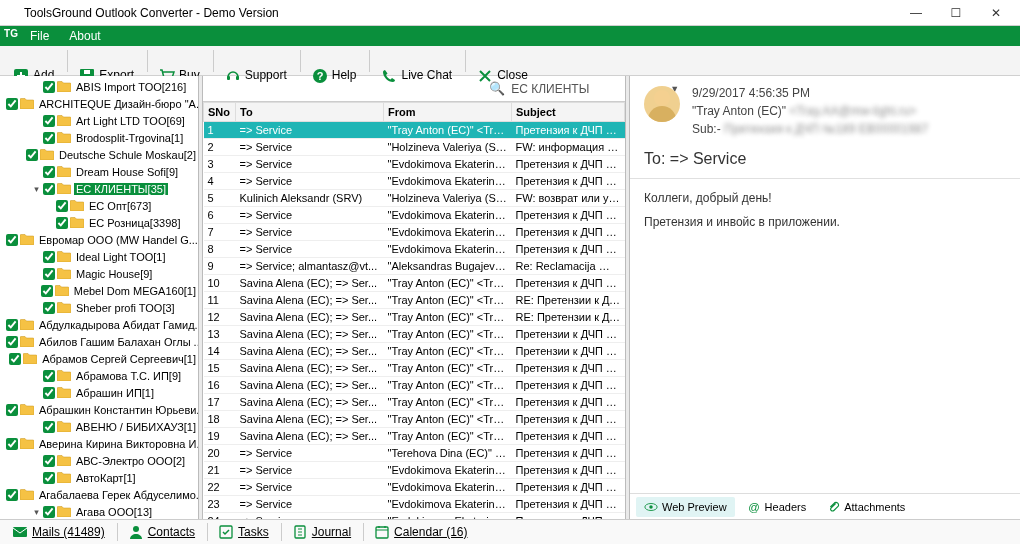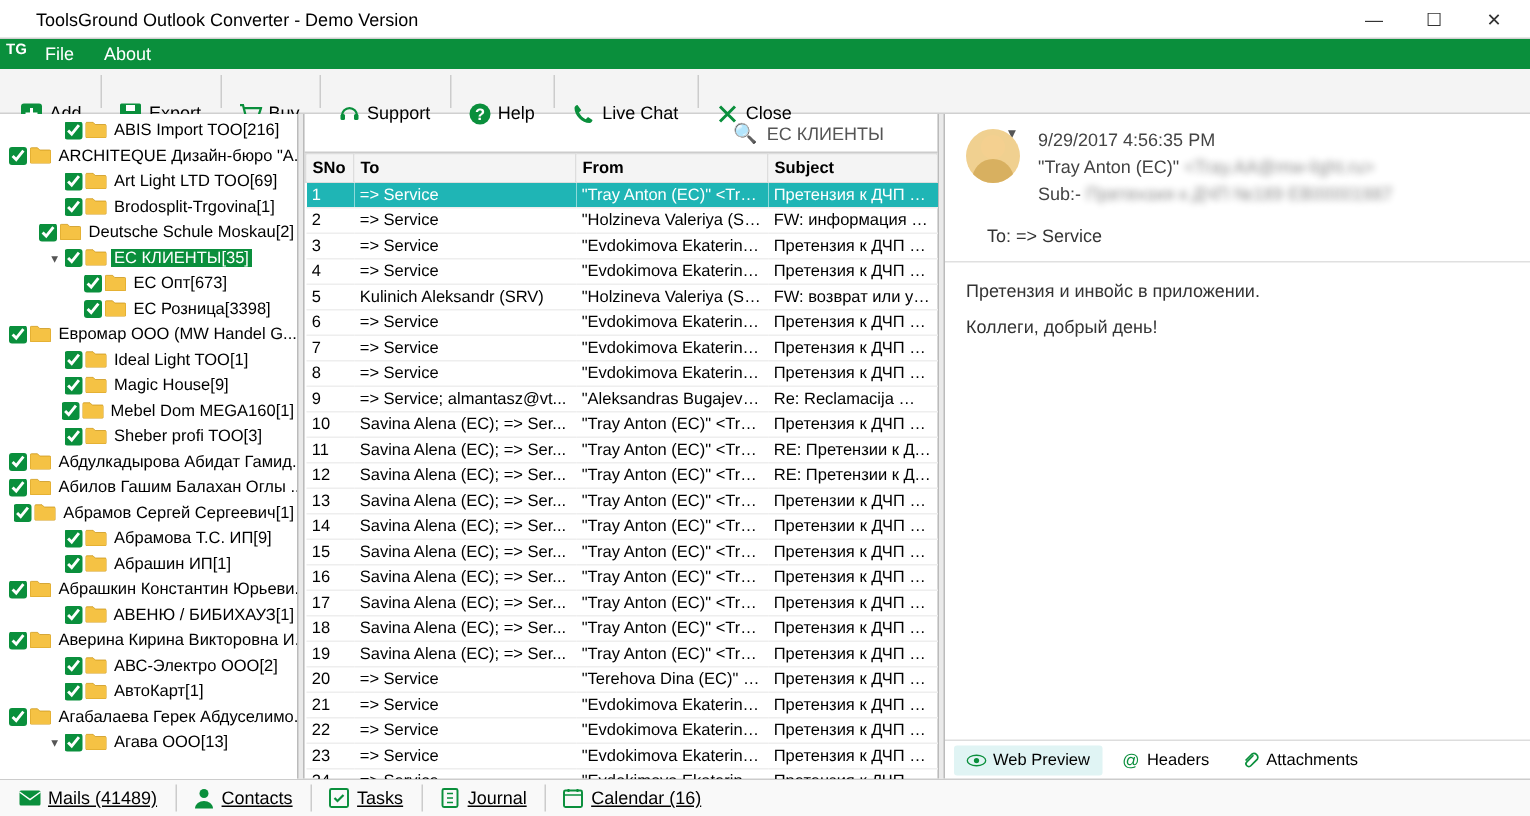--- a/index.html
+++ b/index.html
@@ -57,21 +57,21 @@
 
 
 .preview-pane { flex:1; display:flex; flex-direction:column; font-size:12px; }
 .preview-head { padding:10px 14px; display:flex; }
 .preview-head .avatar{ width:36px;height:36px; border-radius:50%; background:#f0d090; margin-right:12px; flex:none; display:flex; align-items:flex-end; justify-content:center; overflow:hidden;}
 .preview-head .avatar .body{width:28px;height:16px;background:#d8b060;border-radius:14px 14px 0 0;}
 .preview-head .avatar .head{width:16px;height:16px;background:#f4d090;border-radius:50%;position:absolute;}
 .preview-head .meta { font-size:12px; color:#444;}
 .preview-head .meta .row{margin-bottom:4px;}
 .preview-head .blur { color:transparent; text-shadow:0 0 5px #888;}
-.preview-to { padding:0 14px 10px 28px; font-size:12px; color:#333; border-bottom:1px solid #e0e0e0;}
+.preview-to { padding:0 14px 10px 14px; font-size:16px; color:#333; border-bottom:1px solid #e0e0e0;}
 .preview-body { flex:1; padding:12px 14px; font-size:12px; color:#333; overflow:auto;}
 .preview-body p { margin-bottom:10px; }
 .preview-tabs { height:26px; border-top:1px solid #ddd; display:flex; align-items:center; padding:0 6px; font-size:11px;}
 .preview-tabs .ptab { display:inline-flex; align-items:center; padding:3px 8px; margin-right:4px; cursor:pointer; border-radius:2px;}
 .preview-tabs .ptab.active { background:#e0f4f4; }
 .preview-tabs .ptab .pic{ width:14px;height:14px;margin-right:4px; display:inline-flex;align-items:center;justify-content:center;}
 .preview-tabs .pic svg{width:14px;height:14px;}
 
 
 .bottom-tabs { height:24px; display:flex; align-items:center; padding:0 4px; font-size:12px; background:#f9f9f9;}
@@ -223,20 +223,31 @@
       <div class="tree-node">
         <span class="indent" style="width: 26px;"></span>
         <span class="exp"></span>
         <input type="checkbox" class="cb" checked="" style="">
         <span class="folder">
           <svg viewBox="0 0 14 11">
             <path d="M0 1.5c0-.5.4-1 1-1h4l1.5 1.5H13c.5 0 1 .4 1 1V10c0 .5-.4 1-1 1H1c-.5 0-1-.4-1-1V1.5z" fill="#f5c244" stroke="#c89418" stroke-width="0.5"></path>
           </svg>
         </span>
         <span class="label">Deutsche Schule Moskau[2]</span>
+      </div>
+      <div class="tree-node">
+        <span class="indent" style="width: 26px;"></span>
+        <span class="exp"></span>
+        <input type="checkbox" class="cb" checked="" style="">
+        <span class="folder">
+          <svg viewBox="0 0 14 11">
+            <path d="M0 1.5c0-.5.4-1 1-1h4l1.5 1.5H13c.5 0 1 .4 1 1V10c0 .5-.4 1-1 1H1c-.5 0-1-.4-1-1V1.5z" fill="#f5c244" stroke="#c89418" stroke-width="0.5"></path>
+          </svg>
+        </span>
+        <span class="label">Dream House Sofi[9]</span>
       </div>
       <div class="tree-node sel">
         <span class="indent" style="width: 26px;"></span>
         <span class="exp">▾</span>
         <input type="checkbox" class="cb" checked="" style="">
         <span class="folder">
           <svg viewBox="0 0 14 11">
             <path d="M0 1.5c0-.5.4-1 1-1h4l1.5 1.5H13c.5 0 1 .4 1 1V10c0 .5-.4 1-1 1H1c-.5 0-1-.4-1-1V1.5z" fill="#f5c244" stroke="#c89418" stroke-width="0.5"></path>
           </svg>
         </span>
@@ -642,22 +653,22 @@
           <span>Sub:- </span>
           <span class="blur">Претензия к ДЧП №189 EB00001987</span>
         </div>
       </div>
     </div>
     <div class="preview-to">
       <span>To:</span>
       <span>=&gt; Service</span>
     </div>
     <div class="preview-body">
+      <p>Коллеги, добрый день!</p>
       <p>Претензия и инвойс в приложении.</p>
-      <p>Коллеги, добрый день!</p>
     </div>
     <div class="preview-tabs">
       <span class="ptab active">
         <span class="pic">
             <svg viewBox="0 0 16 16">
               <ellipse cx="8" cy="8" rx="7" ry="4" fill="none" stroke="#0a8f3c"></ellipse>
               <circle cx="8" cy="8" r="2" fill="#0a8f3c"></circle>
             </svg>
           </span>
         <span>Web Preview</span>

